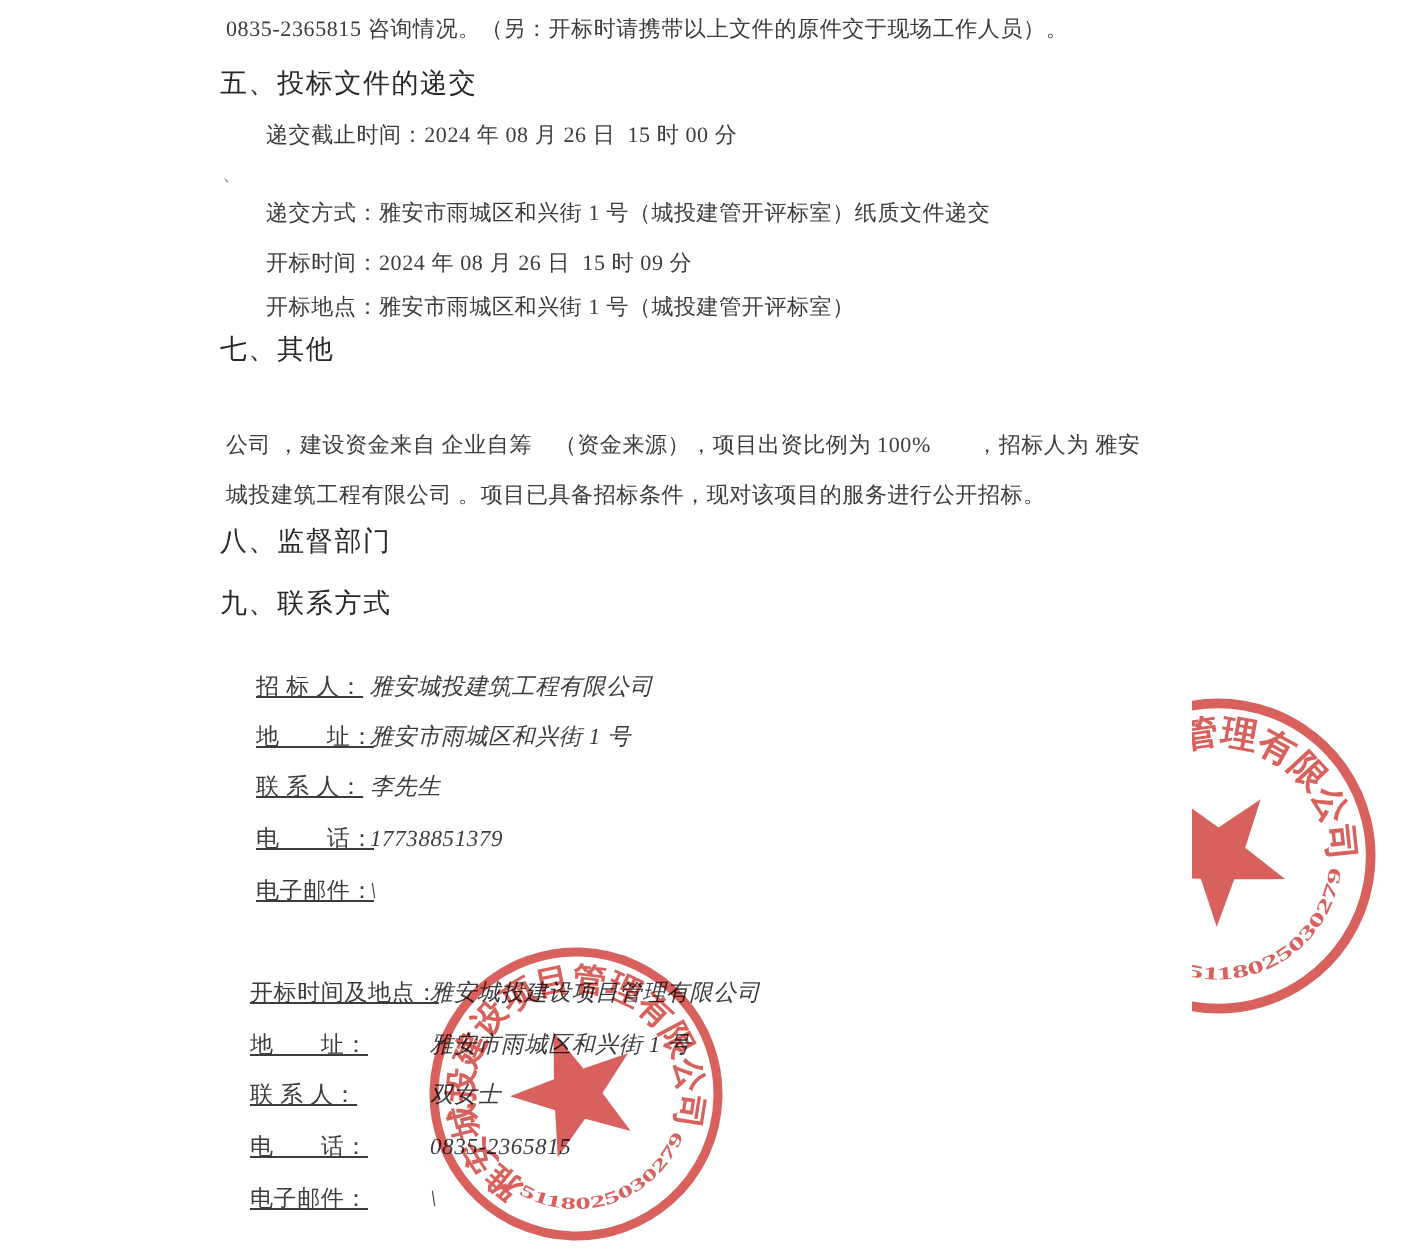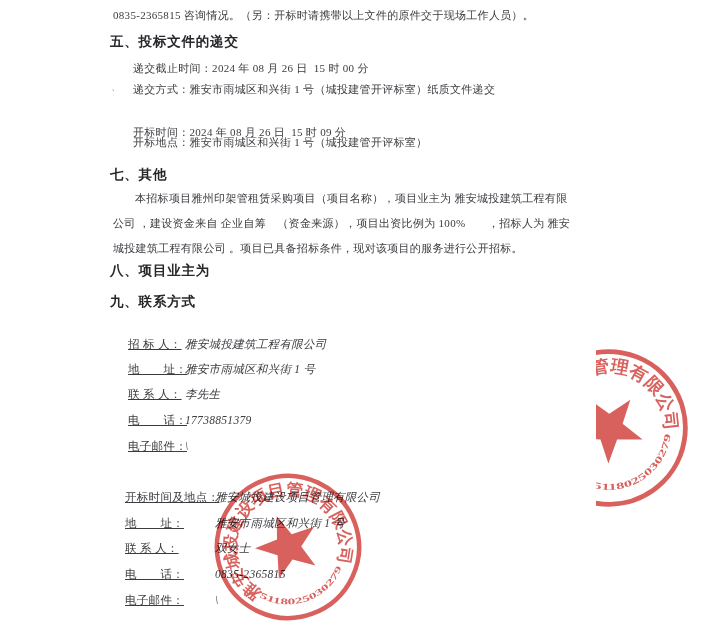--- a/index.html
+++ b/index.html
@@ -15,21 +15,21 @@
     position:absolute;
     white-space:pre;
     font-size:11px;
     letter-spacing:0.3px;
     line-height:14px;
   }
   .heading{
     position:absolute;
     white-space:pre;
     font-size:13.5px;
-    font-weight:bold;
+    font-weight:normal;
     color:#28282c;
     letter-spacing:0.8px;
     line-height:16px;
   }
   .row{position:absolute;font-size:11.5px;line-height:14px;}
   .row .lbl{white-space:pre;letter-spacing:0.3px;text-decoration:underline;}
   .row .val{position:absolute;top:0;left:57px;white-space:pre;letter-spacing:0.3px;font-style:italic;}
   .rowB .val{left:90px;}
   .stray{
     position:absolute;
@@ -43,31 +43,30 @@
 </head>
 <body>
 
 <div class="page">
 
   <div class="line" style="left:113px;top:8px">0835-2365815 咨询情况。（另：开标时请携带以上文件的原件交于现场工作人员）。</div>
 
   <div class="heading" style="left:110px;top:34px">五、投标文件的递交</div>
   <div class="line" style="left:133px;top:61px">递交截止时间：2024 年 08 月 26 日  15 时 00 分</div>
   <div class="stray" style="left:111px;top:80px">、</div>
-  <div class="line" style="left:133px;top:82px">递交方式：雅安市雨城区和兴街 1 号（城投建管开评标室）纸质文件递交</div>
+  <div class="line" style="left:133px;top:100px">递交方式：雅安市雨城区和兴街 1 号（城投建管开评标室）纸质文件递交</div>
 
   <div class="line" style="left:133px;top:125px">开标时间：2024 年 08 月 26 日  15 时 09 分</div>
-  <div class="line" style="left:133px;top:135px">开标地点：雅安市雨城区和兴街 1 号（城投建管开评标室）</div>
+  <div class="line" style="left:133px;top:147px">开标地点：雅安市雨城区和兴街 1 号（城投建管开评标室）</div>
 
   <div class="heading" style="left:110px;top:167px">七、其他</div>
-  <div class="line" style="left:135px;top:191px">本招标项目雅州印架管租赁采购项目（项目名称），项目业主为 雅安城投建筑工程有限</div>
   <div class="line" style="left:113px;top:216px">公司 ，建设资金来自 企业自筹　（资金来源），项目出资比例为 100%　　，招标人为 雅安</div>
   <div class="line" style="left:113px;top:241px">城投建筑工程有限公司 。项目已具备招标条件，现对该项目的服务进行公开招标。</div>
 
-  <div class="heading" style="left:110px;top:263px">八、项目业主为</div>
+  <div class="heading" style="left:110px;top:263px">八、监督部门</div>
 
   <div class="heading" style="left:110px;top:294px">九、联系方式</div>
 
   <div class="row rowA" style="left:128px;top:337px">
     <span class="lbl">招 标 人：</span>
     <span class="val">雅安城投建筑工程有限公司</span>
   </div>
   <div class="row rowA" style="left:128px;top:362px">
     <span class="lbl">地　　址：</span>
     <span class="val">雅安市雨城区和兴街 1 号</span>

